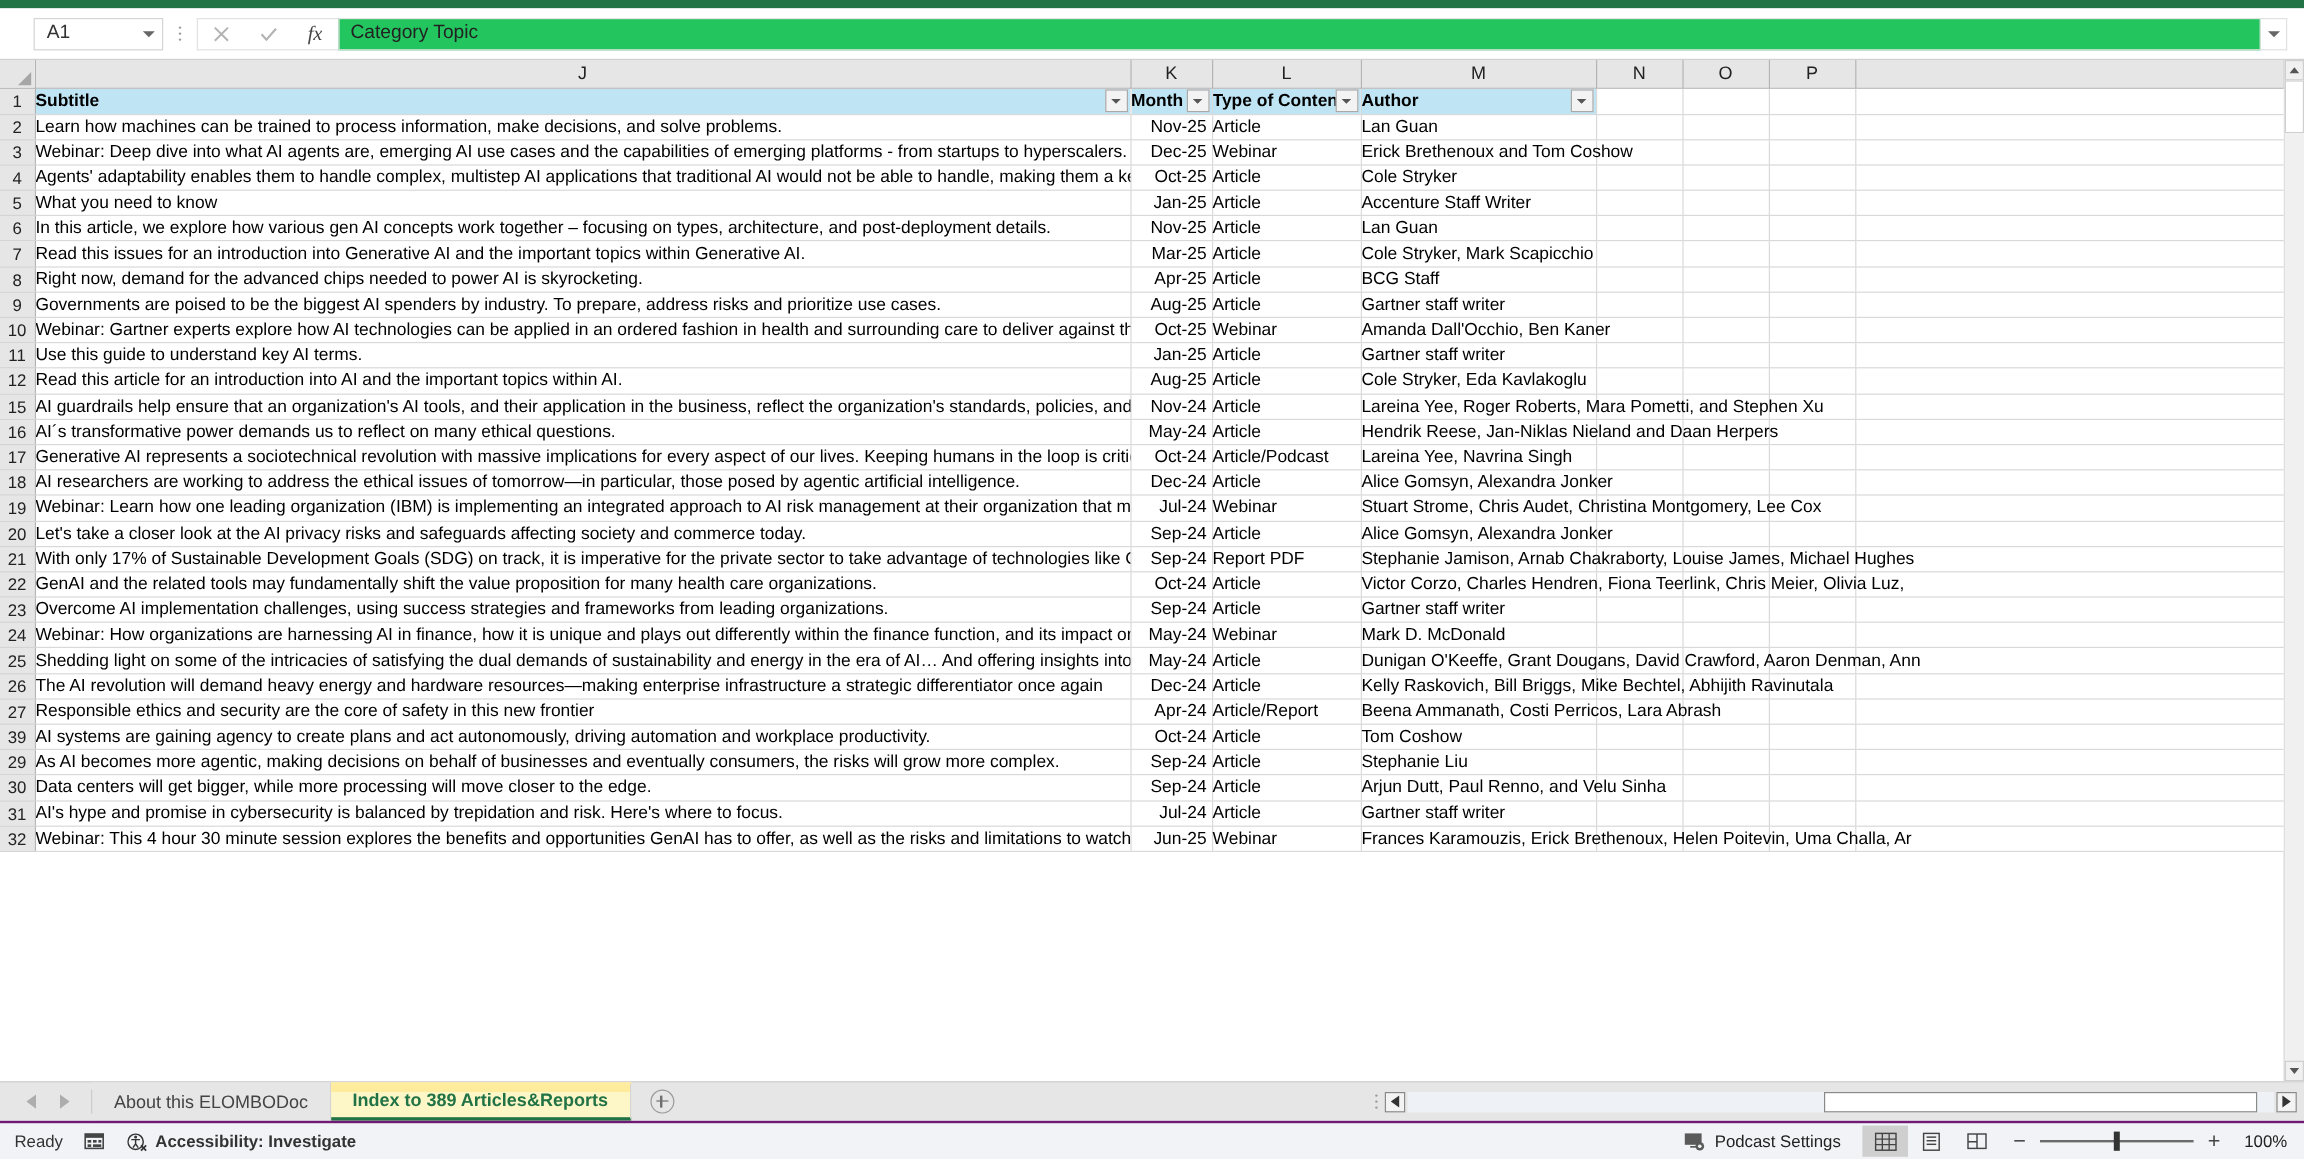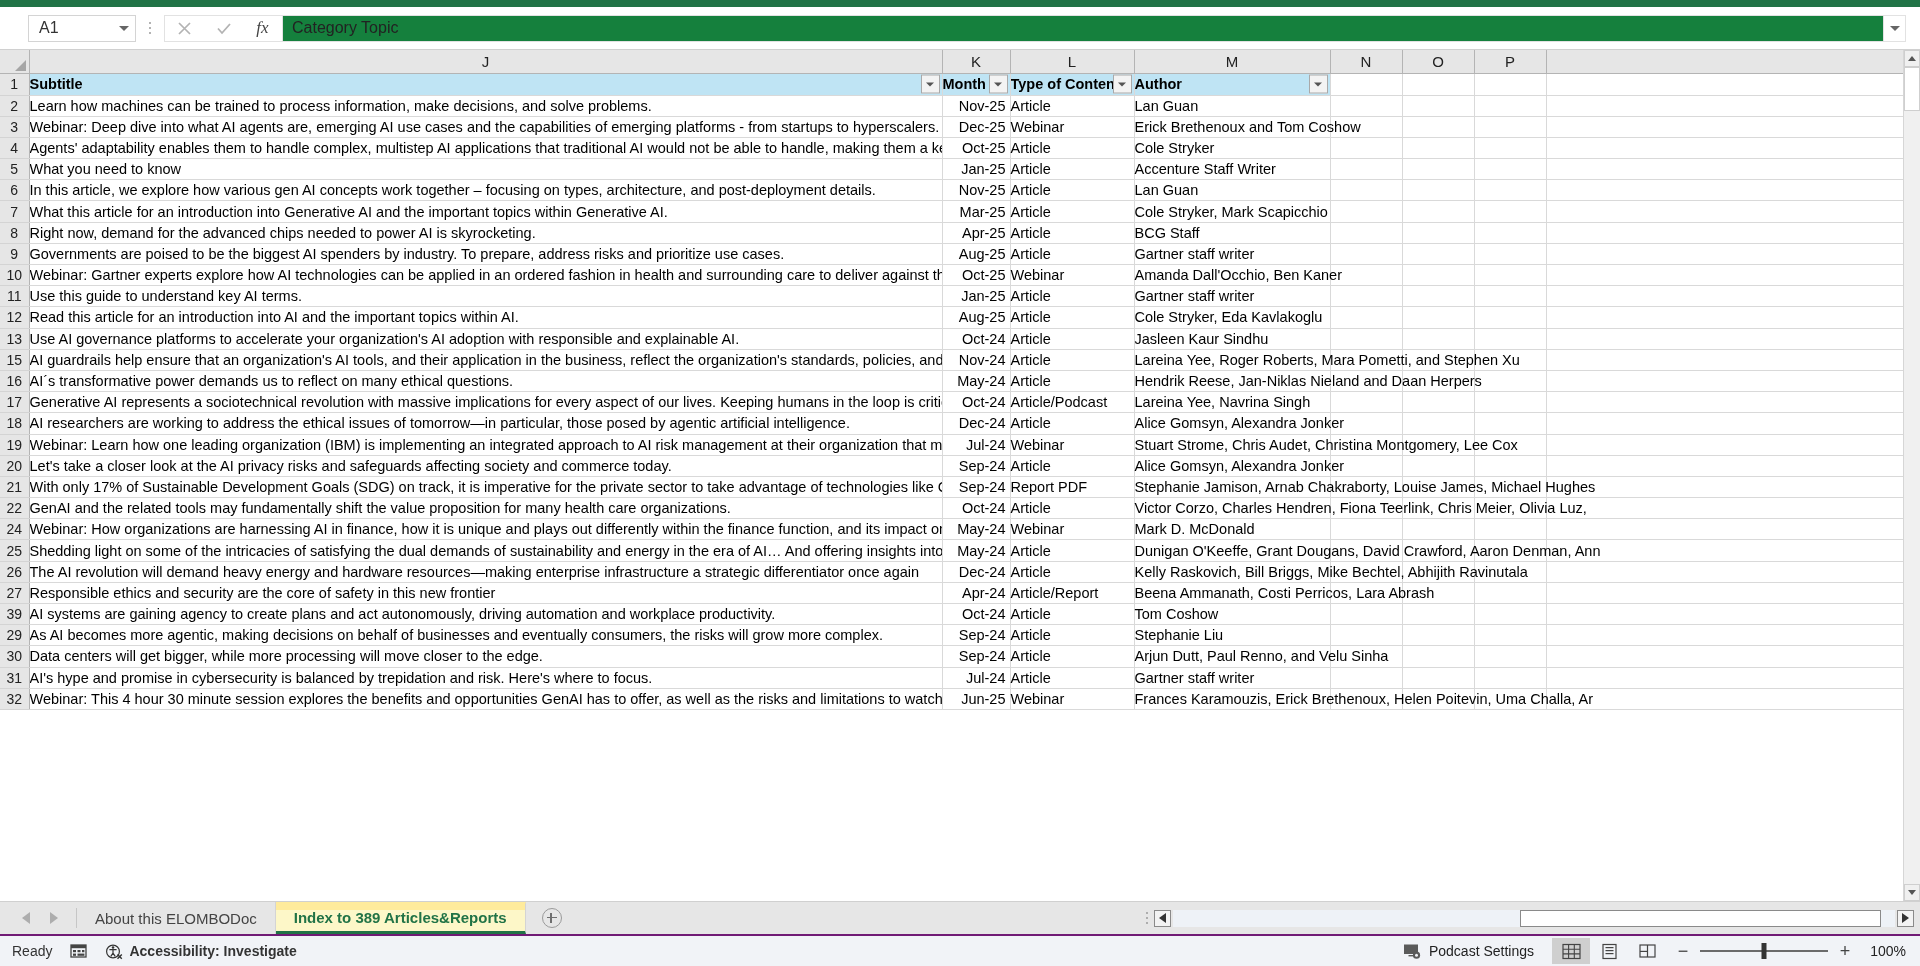--- a/index.html
+++ b/index.html
@@ -95,21 +95,21 @@
   .fx-btn.fxlabel {
     color: #444;
     font-family: "Liberation Serif", serif;
     font-style: italic;
     font-size: 17px;
   }
   .formula-input {
     flex: 1;
     height: 27px;
     border: 1px solid #e2e2e2;
-    background: #15803d;
+    background: #22c55e;
     display: flex;
     align-items: center;
     box-sizing: border-box;
     padding-left: 9px;
     font-size: 16px;
     color: #222;
     margin-right: 0;
   }
   .formula-dd {
     width: 22px; height: 27px;
@@ -586,21 +586,21 @@
                 <td class="cell num">Nov-25</td>
                 <td class="cell">Article</td>
                 <td class="cell">Lan Guan</td>
                 <td class="cell"></td>
                 <td class="cell"></td>
                 <td class="cell"></td>
                 <td class="cell" style="border-right: none;"></td>
               </tr>
               <tr class="datarow">
                 <td class="rownum">7</td>
-                <td class="cell clip">What this article for an introduction into Generative AI and the important topics within Generative AI.</td>
+                <td class="cell clip">Read this issues for an introduction into Generative AI and the important topics within Generative AI.</td>
                 <td class="cell num">Mar-25</td>
                 <td class="cell">Article</td>
                 <td class="cell">Cole Stryker, Mark Scapicchio</td>
                 <td class="cell"></td>
                 <td class="cell"></td>
                 <td class="cell"></td>
                 <td class="cell" style="border-right: none;"></td>
               </tr>
               <tr class="datarow">
                 <td class="rownum">8</td>
@@ -651,31 +651,20 @@
                 <td class="cell clip">Read this article for an introduction into AI and the important topics within AI.</td>
                 <td class="cell num">Aug-25</td>
                 <td class="cell">Article</td>
                 <td class="cell">Cole Stryker, Eda Kavlakoglu</td>
                 <td class="cell"></td>
                 <td class="cell"></td>
                 <td class="cell"></td>
                 <td class="cell" style="border-right: none;"></td>
               </tr>
               <tr class="datarow">
-                <td class="rownum">13</td>
-                <td class="cell clip">Use AI governance platforms to accelerate your organization's AI adoption with responsible and explainable AI.</td>
-                <td class="cell num">Oct-24</td>
-                <td class="cell">Article</td>
-                <td class="cell">Jasleen Kaur Sindhu</td>
-                <td class="cell"></td>
-                <td class="cell"></td>
-                <td class="cell"></td>
-                <td class="cell" style="border-right: none;"></td>
-              </tr>
-              <tr class="datarow">
                 <td class="rownum">15</td>
                 <td class="cell clip">AI guardrails help ensure that an organization's AI tools, and their application in the business, reflect the organization's standards, policies, and values.</td>
                 <td class="cell num">Nov-24</td>
                 <td class="cell">Article</td>
                 <td class="cell">Lareina Yee, Roger Roberts, Mara Pometti, and Stephen Xu</td>
                 <td class="cell"></td>
                 <td class="cell"></td>
                 <td class="cell"></td>
                 <td class="cell" style="border-right: none;"></td>
               </tr>
@@ -744,20 +733,31 @@
                 <td class="cell"></td>
                 <td class="cell"></td>
                 <td class="cell" style="border-right: none;"></td>
               </tr>
               <tr class="datarow">
                 <td class="rownum">22</td>
                 <td class="cell clip">GenAI and the related tools may fundamentally shift the value proposition for many health care organizations.</td>
                 <td class="cell num">Oct-24</td>
                 <td class="cell">Article</td>
                 <td class="cell">Victor Corzo,  Charles Hendren, Fiona Teerlink, Chris Meier, Olivia Luz, </td>
+                <td class="cell"></td>
+                <td class="cell"></td>
+                <td class="cell"></td>
+                <td class="cell" style="border-right: none;"></td>
+              </tr>
+              <tr class="datarow">
+                <td class="rownum">23</td>
+                <td class="cell clip">Overcome AI implementation challenges, using success strategies and frameworks from leading organizations.</td>
+                <td class="cell num">Sep-24</td>
+                <td class="cell">Article</td>
+                <td class="cell">Gartner staff writer</td>
                 <td class="cell"></td>
                 <td class="cell"></td>
                 <td class="cell"></td>
                 <td class="cell" style="border-right: none;"></td>
               </tr>
               <tr class="datarow">
                 <td class="rownum">24</td>
                 <td class="cell clip">Webinar: How organizations are harnessing AI in finance, how it is unique and plays out differently within the finance function, and its impact on people and skil</td>
                 <td class="cell num">May-24</td>
                 <td class="cell">Webinar</td>

